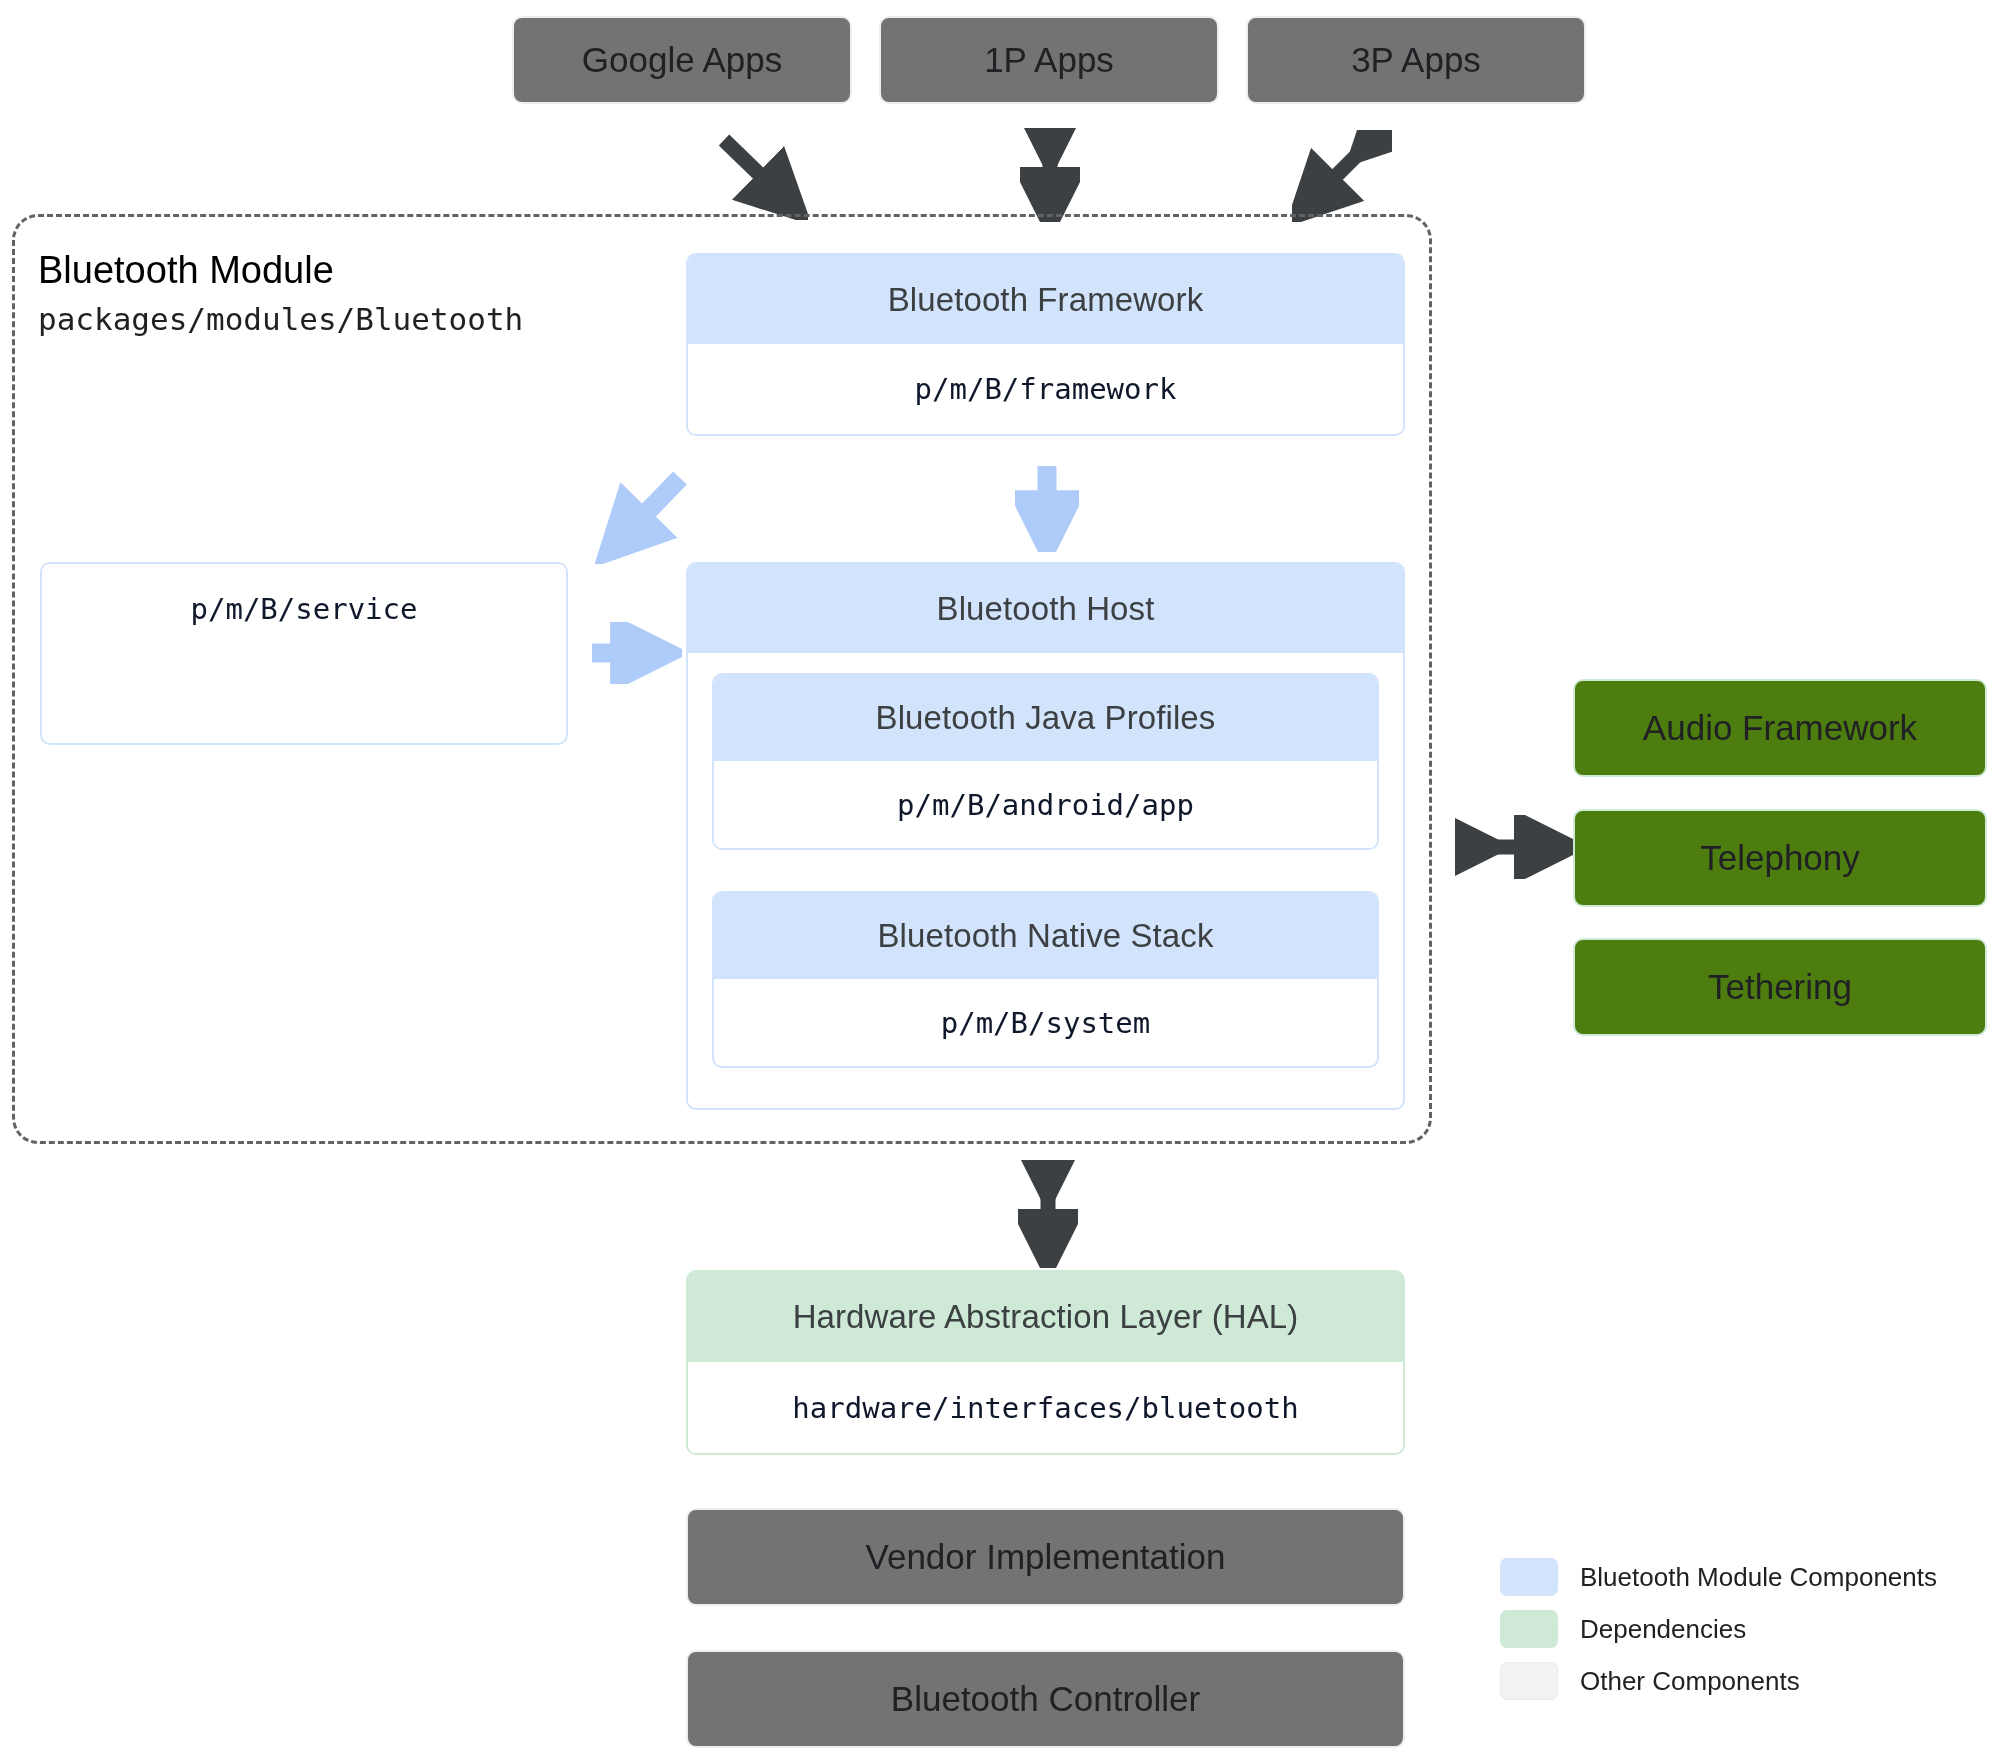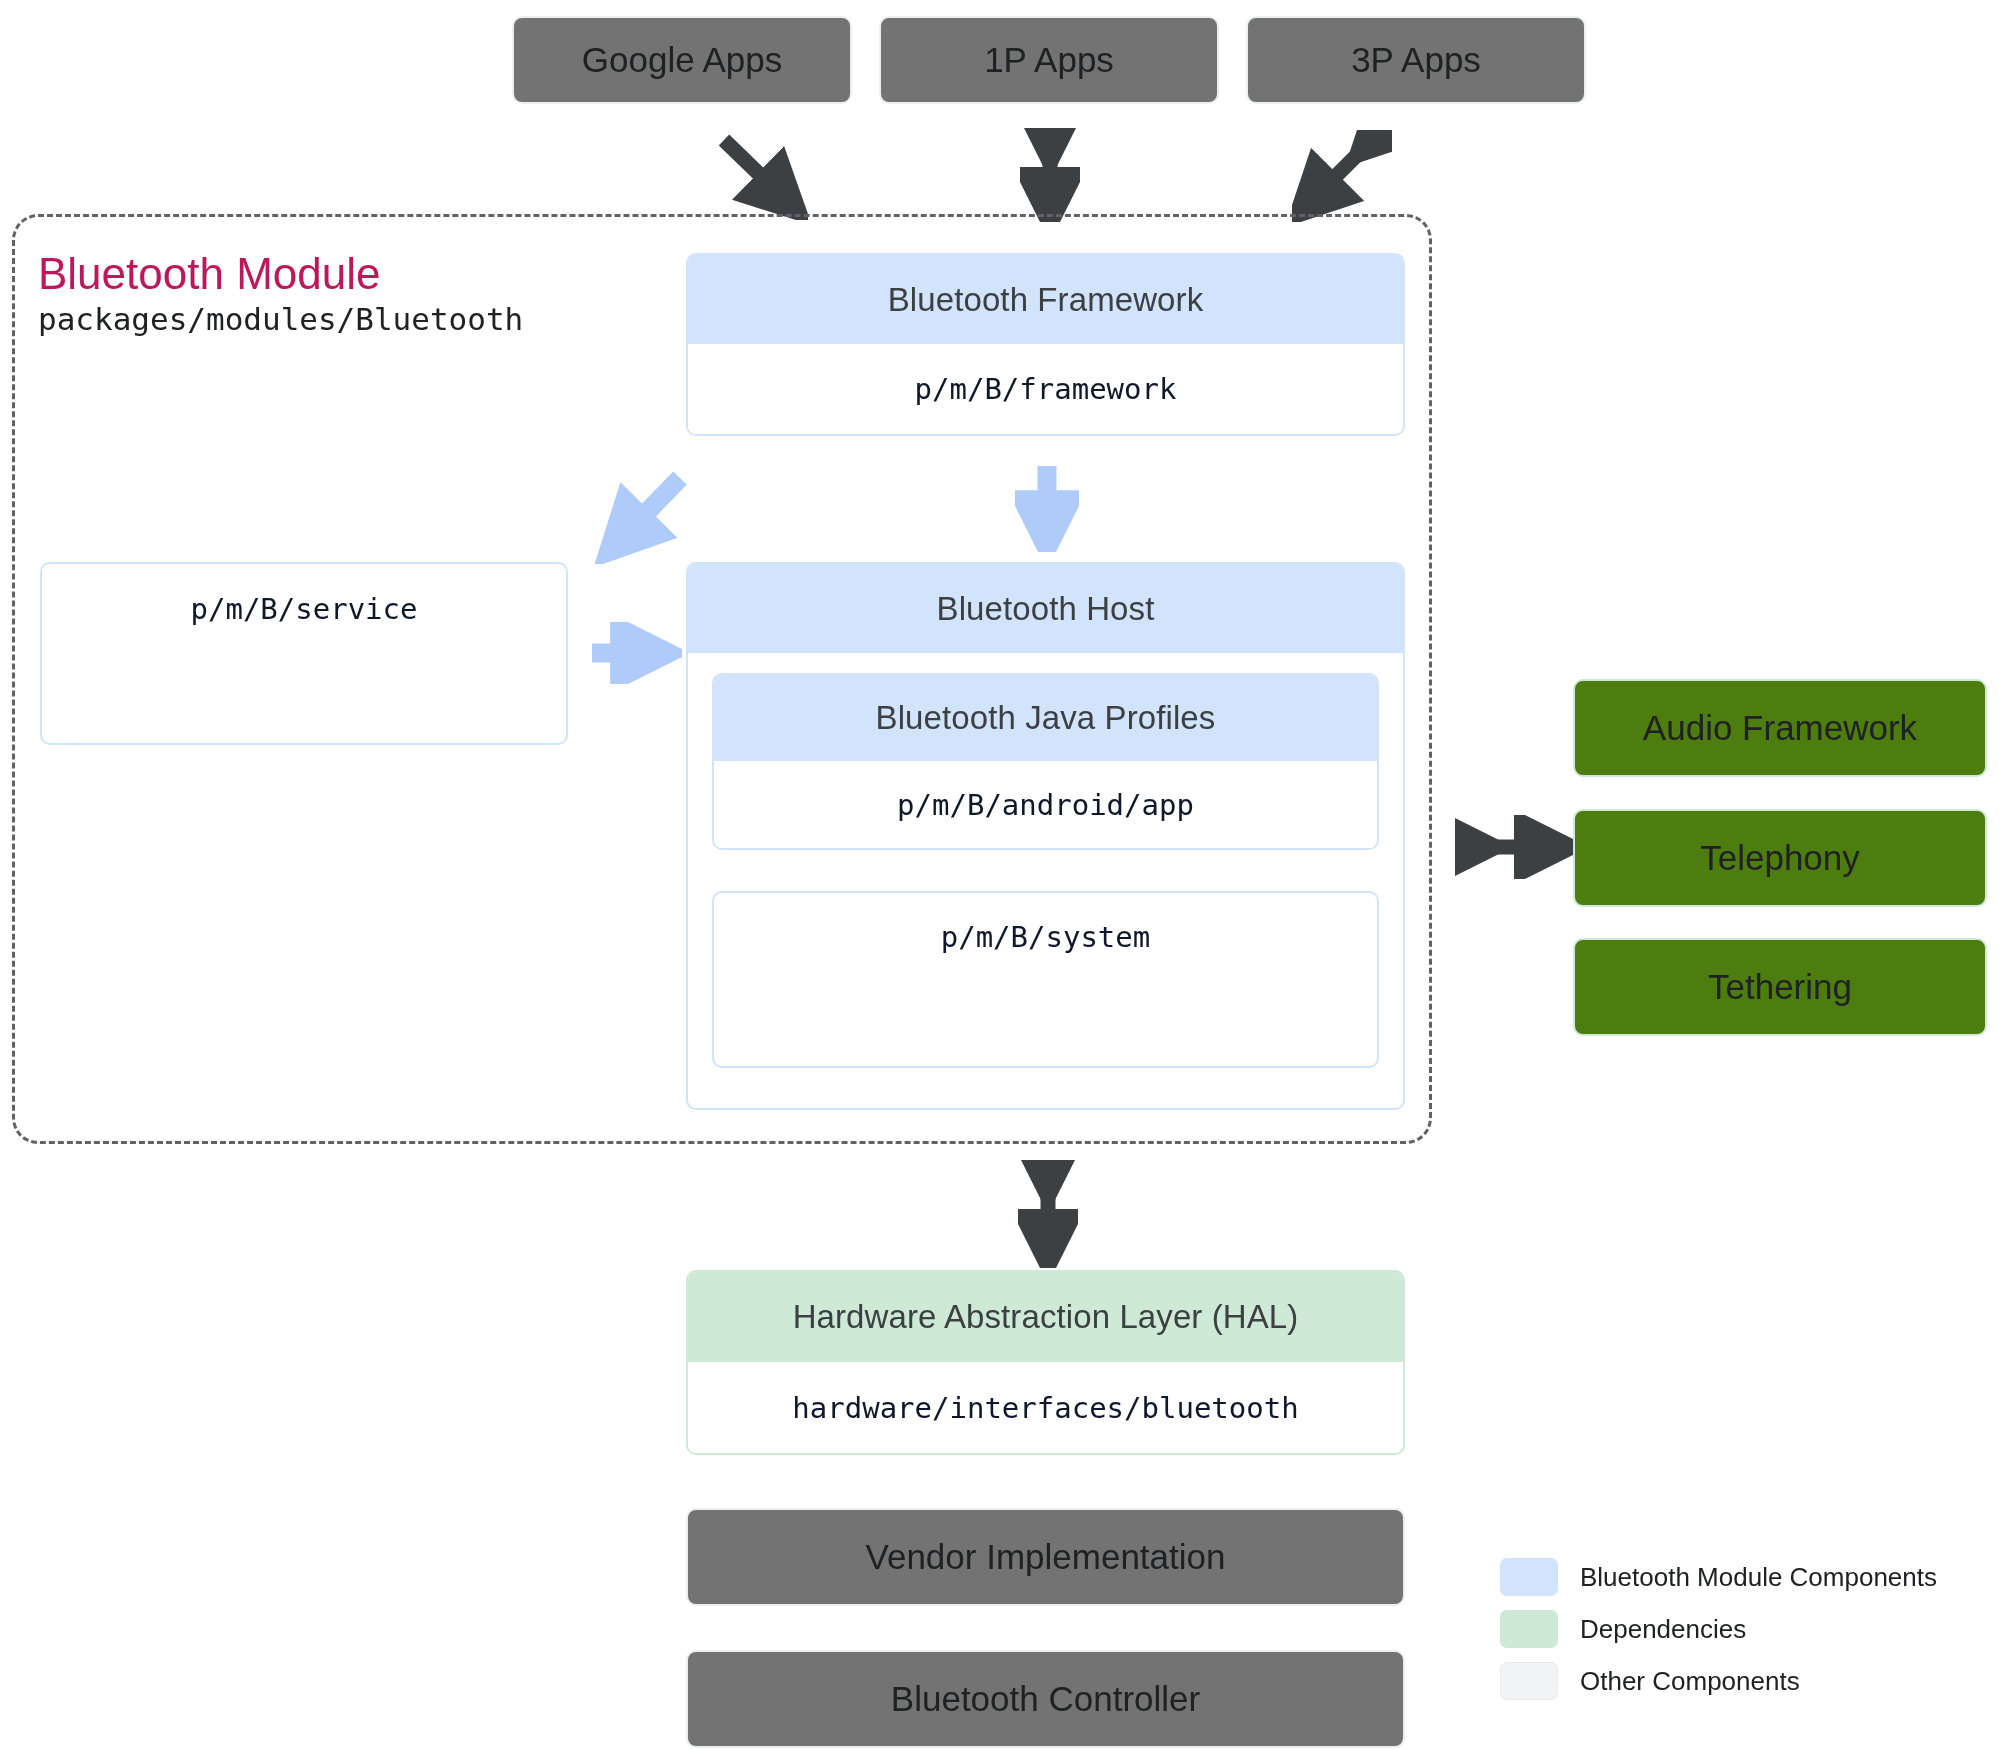--- a/index.html
+++ b/index.html
@@ -90,22 +90,22 @@
   
   #module-boundary {
     position: absolute;
     box-sizing: border-box;
     border: 3px dashed #5f6368;
     border-radius: 26px;
     background: transparent;
   }
   #module-title {
     position: absolute;
-    font-size: 44px;
-    color: #be185d;
+    font-size: 38px;
+    color: #000000;
     white-space: nowrap;
   }
   #module-path {
     position: absolute;
     font-family: "DejaVu Sans Mono", "Liberation Mono", monospace;
     font-size: 31px;
     color: #202124;
     white-space: nowrap;
   }
 
@@ -230,20 +230,21 @@
   <div class="card blue" style="left:686px; top:562px; width:719px; height:548px;">
     <div class="hdr" style="height:89px;">Bluetooth Host</div>
     <div style="position:relative; width:100%; height:455px; background:#ffffff;">
 
       <div class="card blue" style="left:24px; top:20px; width:667px; height:177px;">
         <div class="hdr" style="height:86px;">Bluetooth Java Profiles</div>
         <div class="pathrow" style="height:87px;">p/m/B/android/app</div>
       </div>
 
       <div class="card blue" style="left:24px; top:238px; width:667px; height:177px;">
+        <div class="hdr" style="height:86px;">Bluetooth Native Stack</div>
         <div class="pathrow" style="height:87px;border-radius:20px;">p/m/B/system</div>
       </div>
 
     </div>
   </div>
 
   <div class="arrow" style="left:1455px; top:815px; width:120px; height:64px;">
     <svg width="120" height="64" viewBox="0 0 120 64">
       <defs>
         <marker id="hdDark4" markerWidth="5" markerHeight="5" refX="2.6" refY="2.5" orient="auto">

